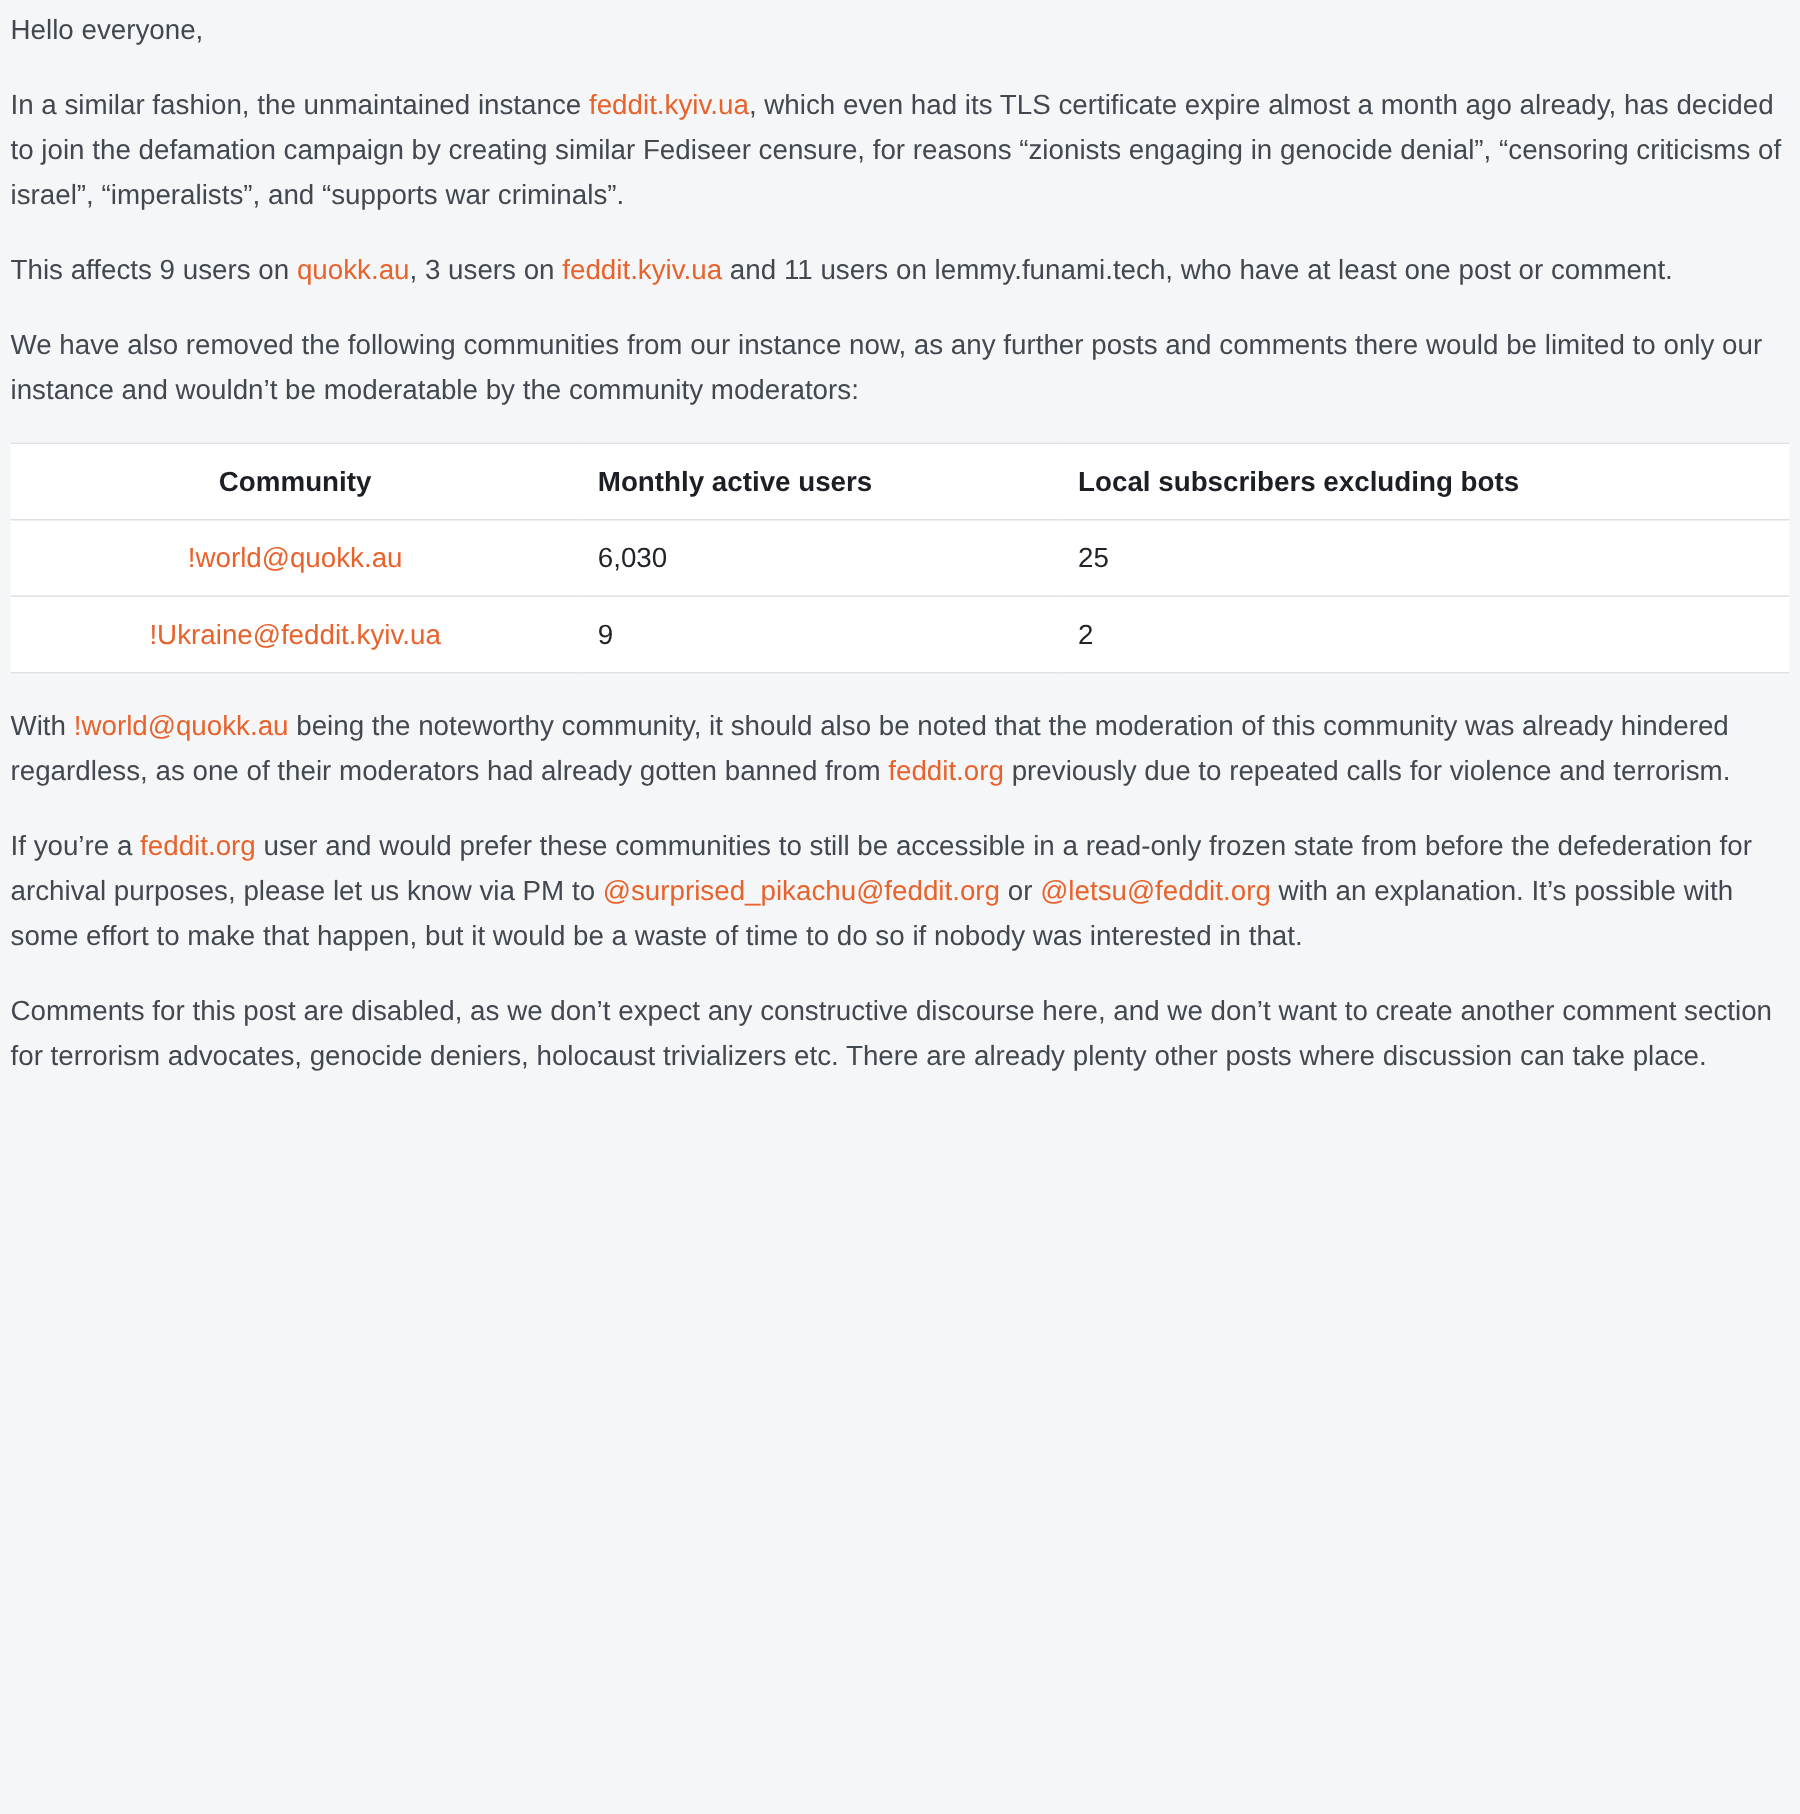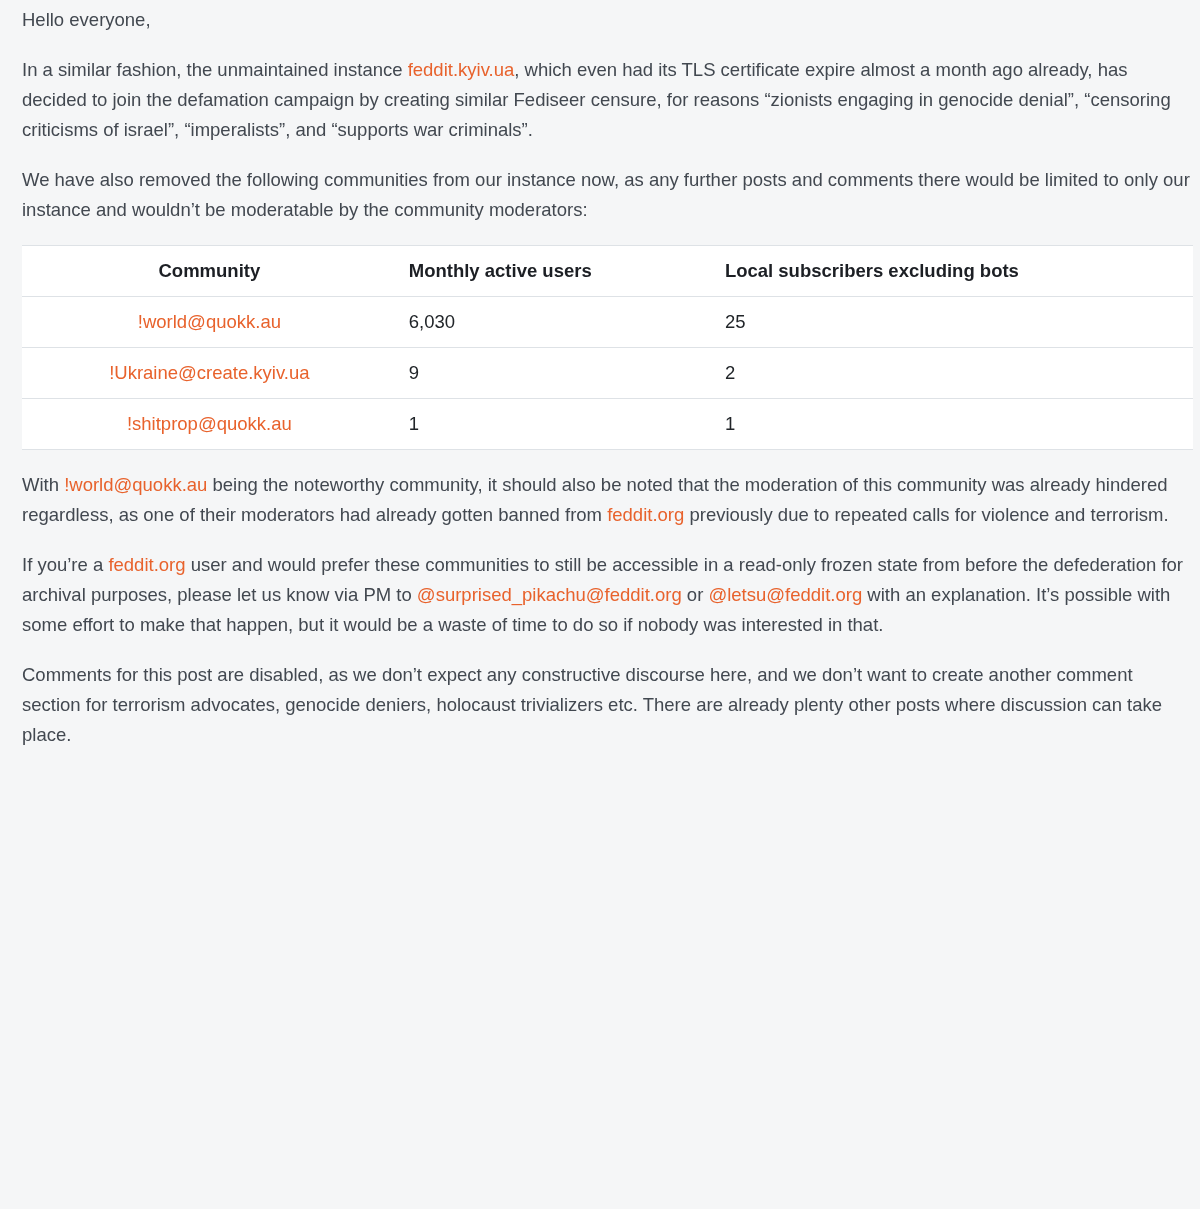--- a/index.html
+++ b/index.html
@@ -15,21 +15,20 @@
   html,body{margin:0;padding:0;background:var(--bg);}
   body{
     width:1200px;
     font-family:"Liberation Sans", sans-serif;
     color:var(--text);
   }
   .post{
     padding:5px 7px 0 7px;
     font-size:18.5px;
     line-height:30px;
-    margin-left:15px;
   }
   .post p{margin:20px 0;}
   .post p:first-child{margin-top:0;}
   a.link{
     color:var(--link);
     text-decoration:none;
     cursor:pointer;
   }
   table{
     width:100%;
@@ -50,43 +49,39 @@
   th:nth-child(1),td:nth-child(1){width:32%;text-align:center;}
   th:nth-child(2),td:nth-child(2){width:27%;}
   th:nth-child(3),td:nth-child(3){width:41%;}
 </style>
 </head>
 <body>
 
 <main class="post">
     <p>Hello everyone,</p>
     <p>In a similar fashion, the unmaintained instance <a class="link">feddit.kyiv.ua</a>, which even had its TLS certificate expire almost a month ago already, has decided to join the defamation campaign by creating similar Fediseer censure, for reasons “zionists engaging in genocide denial”, “censoring criticisms of israel”, “imperalists”, and “supports war criminals”.</p>
+    <p>This affects 9 users on <a class="link">quokk.au</a>, 3 users on <a class="link">feddit.kyiv.ua</a> and 11 users on lemmy.funami.tech, who have at least one post or comment.</p>
     <p>We have also removed the following communities from our instance now, as any further posts and comments there would be limited to only our instance and wouldn’t be moderatable by the community moderators:</p>
     <table>
       <thead>
         <tr>
           <th>Community</th>
           <th>Monthly active users</th>
           <th>Local subscribers excluding bots</th>
         </tr>
       </thead>
       <tbody>
         <tr>
           <td><a class="link">!world@quokk.au</a></td>
           <td>6,030</td>
           <td>25</td>
         </tr>
         <tr>
-          <td><a class="link">!Ukraine@create.kyiv.ua</a></td>
+          <td><a class="link">!Ukraine@feddit.kyiv.ua</a></td>
           <td>9</td>
           <td>2</td>
-        </tr>
-        <tr>
-          <td><a class="link">!shitprop@quokk.au</a></td>
-          <td>1</td>
-          <td>1</td>
         </tr>
       </tbody>
     </table>
     <p>With <a class="link">!world@quokk.au</a> being the noteworthy community, it should also be noted that the moderation of this community was already hindered regardless, as one of their moderators had already gotten banned from <a class="link">feddit.org</a> previously due to repeated calls for violence and terrorism.</p>
     <p>If you’re a <a class="link">feddit.org</a> user and would prefer these communities to still be accessible in a read-only frozen state from before the defederation for archival purposes, please let us know via PM to <a class="link">@surprised_pikachu@feddit.org</a> or <a class="link">@letsu@feddit.org</a> with an explanation. It’s possible with some effort to make that happen, but it would be a waste of time to do so if nobody was interested in that.</p>
     <p>Comments for this post are disabled, as we don’t expect any constructive discourse here, and we don’t want to create another comment section for terrorism advocates, genocide deniers, holocaust trivializers etc. There are already plenty other posts where discussion can take place.</p>
   </main>
 
 </body></html>

